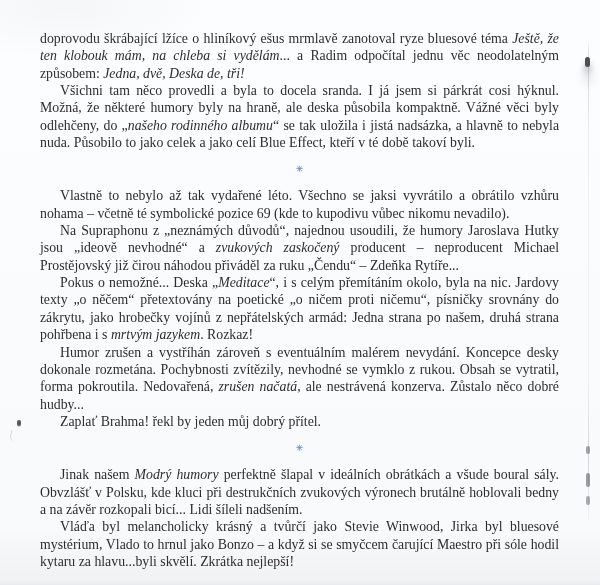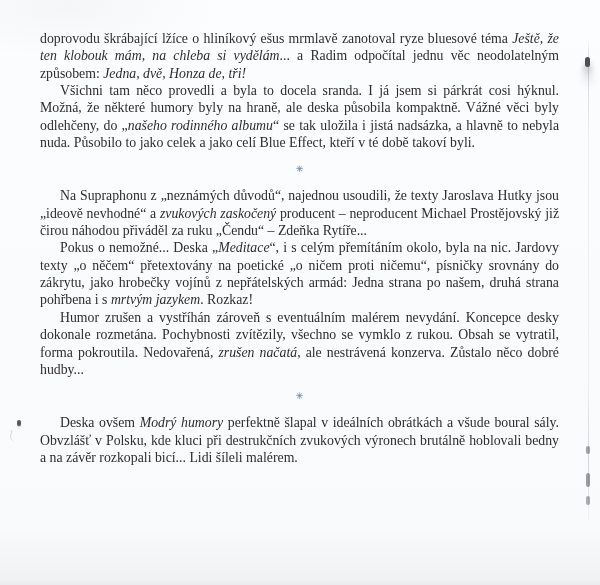--- a/index.html
+++ b/index.html
@@ -82,28 +82,31 @@
   .corner-shade-top-left {
     left: 0; top: 0; width: 220px; height: 60px;
     background: radial-gradient(ellipse at 30% 10%, rgba(150,155,165,0.07), rgba(150,155,165,0) 70%);
   }
 </style>
 </head>
 <body>
 
 <div class="page">
   <div class="text-block" id="text-block">
-      <p class=""><span>doprovodu škrábající lžíce o hliníkový ešus mrmlavě zanotoval ryze bluesové téma </span><span class="run-italic">Ještě, že ten klobouk mám, na chleba si vydělám</span><span>... a Radim odpočítal jednu věc neodolatelným způsobem: </span><span class="run-italic">Jedna, dvě, Honza de, tři!</span></p>
+      <p class=""><span>doprovodu škrábající lžíce o hliníkový ešus mrmlavě zanotoval ryze bluesové téma </span><span class="run-italic">Ještě, že ten klobouk mám, na chleba si vydělám</span><span>... a Radim odpočítal jednu věc neodolatelným způsobem: </span><span class="run-italic">Jedna, dvě, Deska de, tři!</span></p>
       <p class="indent"><span>Všichni tam něco provedli a byla to docela sranda. I já jsem si párkrát cosi hýknul. Možná, že některé humory byly na hraně, ale deska působila kompaktně. Vážné věci byly odlehčeny, do „</span><span class="run-italic">našeho rodinného albumu</span><span>“ se tak uložila i jistá nadsázka, a hlavně to nebyla nuda. Působilo to jako celek a jako celí Blue Effect, kteří v té době takoví byli.</span></p>
       <div class="sep">✳</div>
-      <p class="indent"><span>Na Supraphonu z „neznámých důvodů“, najednou usoudili, že texty Jaroslava Hutky jsou „ideově nevhodné“ a </span><span class="run-italic">zvukových zaskočený</span><span> producent – neproducent Michael Prostějovský již čirou náhodou přiváděl za ruku „Čendu“ – Zdeňka Rytíře...</span></p>
+      <p class="indent"><span>Vlastně to nebylo až tak vydařené léto. Všechno se jaksi vyvrátilo a obrátilo vzhůru nohama – včetně té symbolické pozice 69 (kde to kupodivu vůbec nikomu nevadilo).</span></p>
+      <p class="indent"><span>Na Supraphonu z „neznámých důvodů“, najednou usoudili, že humory Jaroslava Hutky jsou „ideově nevhodné“ a </span><span class="run-italic">zvukových zaskočený</span><span> producent – neproducent Michael Prostějovský již čirou náhodou přiváděl za ruku „Čendu“ – Zdeňka Rytíře...</span></p>
       <p class="indent"><span>Pokus o nemožné... Deska „</span><span class="run-italic">Meditace</span><span>“, i s celým přemítáním okolo, byla na nic. Jardovy texty „o něčem“ přetextovány na poetické „o ničem proti ničemu“, písničky srovnány do zákrytu, jako hrobečky vojínů z nepřátelských armád: Jedna strana po našem, druhá strana pohřbena i s </span><span class="run-italic">mrtvým jazykem</span><span>. Rozkaz!</span></p>
-      <p class="indent"><span>Humor zrušen a vystříhán zároveň s eventuálním malérem nevydání. Koncepce desky dokonale rozmetána. Pochybnosti zvítězily, všechno se vymklo z rukou. Obsah se vytratil, forma pokroutila. Nedovařená, </span><span class="run-italic">zrušen načatá</span><span>, ale nestrávená konzerva. Zůstalo něco dobré hudby...</span></p>
+      <p class="indent"><span>Humor zrušen a vystříhán zároveň s eventuálním malérem nevydání. Koncepce desky dokonale rozmetána. Pochybnosti zvítězily, nevhodné se vymklo z rukou. Obsah se vytratil, forma pokroutila. Nedovařená, </span><span class="run-italic">zrušen načatá</span><span>, ale nestrávená konzerva. Zůstalo něco dobré hudby...</span></p>
+      <p class="indent"><span>Zaplať Brahma! řekl by jeden můj dobrý přítel.</span></p>
       <div class="sep">✳</div>
-      <p class="indent"><span>Deska ovšem </span><span class="run-italic">Modrý humory</span><span> perfektně šlapal v ideálních obrátkách a všude boural sály. Obvzlášť v Polsku, kde kluci při destrukčních zvukových výronech brutálně hoblovali bedny a na závěr rozkopali bicí... Lidi šíleli malérem.</span></p>
+      <p class="indent"><span>Jinak našem </span><span class="run-italic">Modrý humory</span><span> perfektně šlapal v ideálních obrátkách a všude boural sály. Obvzlášť v Polsku, kde kluci při destrukčních zvukových výronech brutálně hoblovali bedny a na závěr rozkopali bicí... Lidi šíleli nadšením.</span></p>
+      <p class="indent"><span>Vláďa byl melancholicky krásný a tvůrčí jako Stevie Winwood, Jirka byl bluesové mystérium, Vlado to hrnul jako Bonzo – a když si se smyčcem čarující Maestro při sóle hodil kytaru za hlavu...byli skvělí. Zkrátka nejlepší!</span></p>
     </div>
 
   <div class="artifact corner-shade-top-left"></div>
   <div class="artifact edge-line-right"></div>
   <div class="artifact blob-right-top"></div>
   <div class="artifact blob-right-1"></div>
   <div class="artifact blob-right-2"></div>
   <div class="artifact blob-right-3"></div>
   <div class="artifact speck-left"></div>
   <div class="artifact scratch-left"></div>

